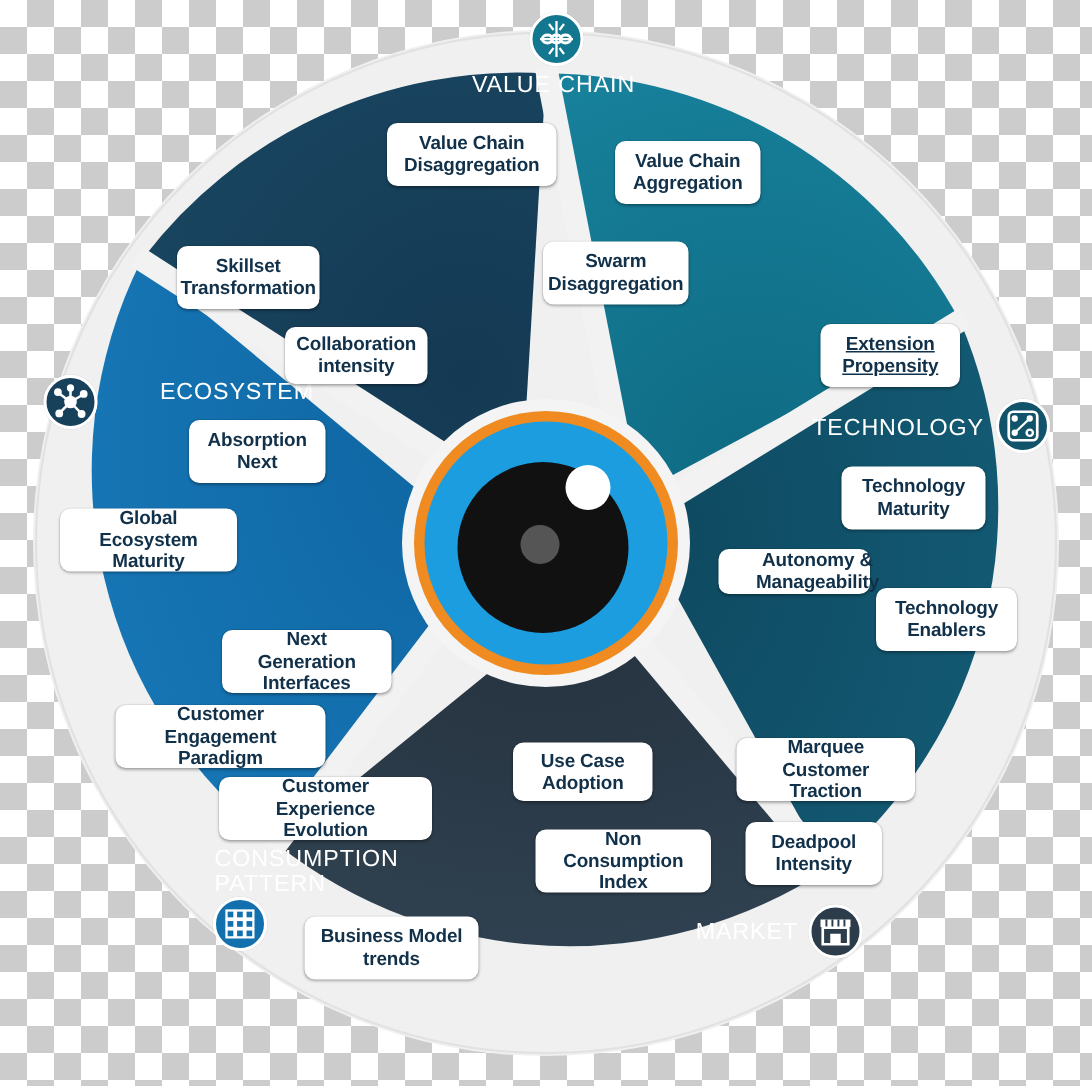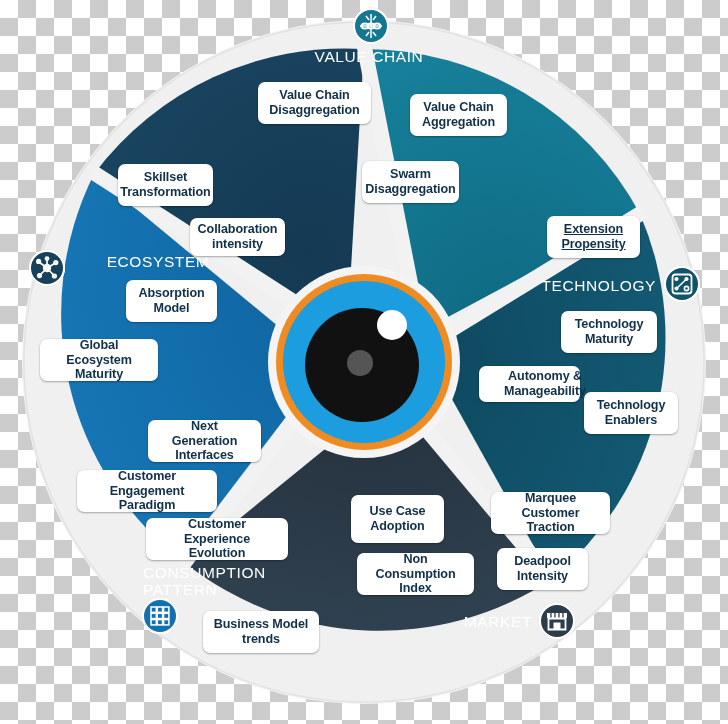--- a/index.html
+++ b/index.html
@@ -258,26 +258,26 @@
 Disaggregation</div>
     <div class="pill" style="left:410px; top:94px;  width:97px;  height:42px;">Value Chain
 Aggregation</div>
     <div class="pill" style="left:362px; top:161px; width:97px;  height:42px;">Swarm
 Disaggregation</div>
 
     <div class="pill" style="left:547px; top:216px; width:93px;  height:42px;text-decoration:underline;">Extension
 Propensity</div>
     <div class="pill" style="left:561px; top:311px; width:96px;  height:42px;">Technology
 Maturity</div>
-    <div class="pill" style="left:479px; top:366px; width:101px; height:36px;padding-left:40px;">Autonomy &amp;
+    <div class="pill" style="left:479px; top:366px; width:101px; height:30px;padding-left:40px;">Autonomy &amp;
 Manageability</div>
     <div class="pill" style="left:584px; top:392px; width:94px;  height:42px;">Technology
 Enablers</div>
 
-    <div class="pill" style="left:351px; top:495px; width:93px;  height:48px;">Use Case
+    <div class="pill" style="left:342px; top:495px; width:93px;  height:39px;">Use Case
 Adoption</div>
     <div class="pill" style="left:491px; top:492px; width:119px; height:42px;">Marquee
 Customer Traction</div>
     <div class="pill" style="left:357px; top:553px; width:117px; height:42px;">Non Consumption
 Index</div>
     <div class="pill" style="left:497px; top:548px; width:91px;  height:42px;">Deadpool
 Intensity</div>
 
     <div class="pill" style="left:148px; top:420px; width:113px; height:42px;">Next Generation
 Interfaces</div>
@@ -286,18 +286,18 @@
     <div class="pill" style="left:146px; top:518px; width:142px; height:42px;">Customer Experience
 Evolution</div>
     <div class="pill" style="left:203px; top:611px; width:116px; height:42px;">Business Model
 trends</div>
 
     <div class="pill" style="left:118px; top:164px; width:95px;  height:42px;">Skillset
 Transformation</div>
     <div class="pill" style="left:190px; top:218px; width:95px;  height:38px;">Collaboration
 intensity</div>
     <div class="pill" style="left:126px; top:280px; width:91px;  height:42px;">Absorption
-Model</div>
+Next</div>
     <div class="pill" style="left:40px;  top:339px; width:118px; height:42px;">Global Ecosystem
 Maturity</div>
 
   </div>
 </div>
 
 </body></html>

